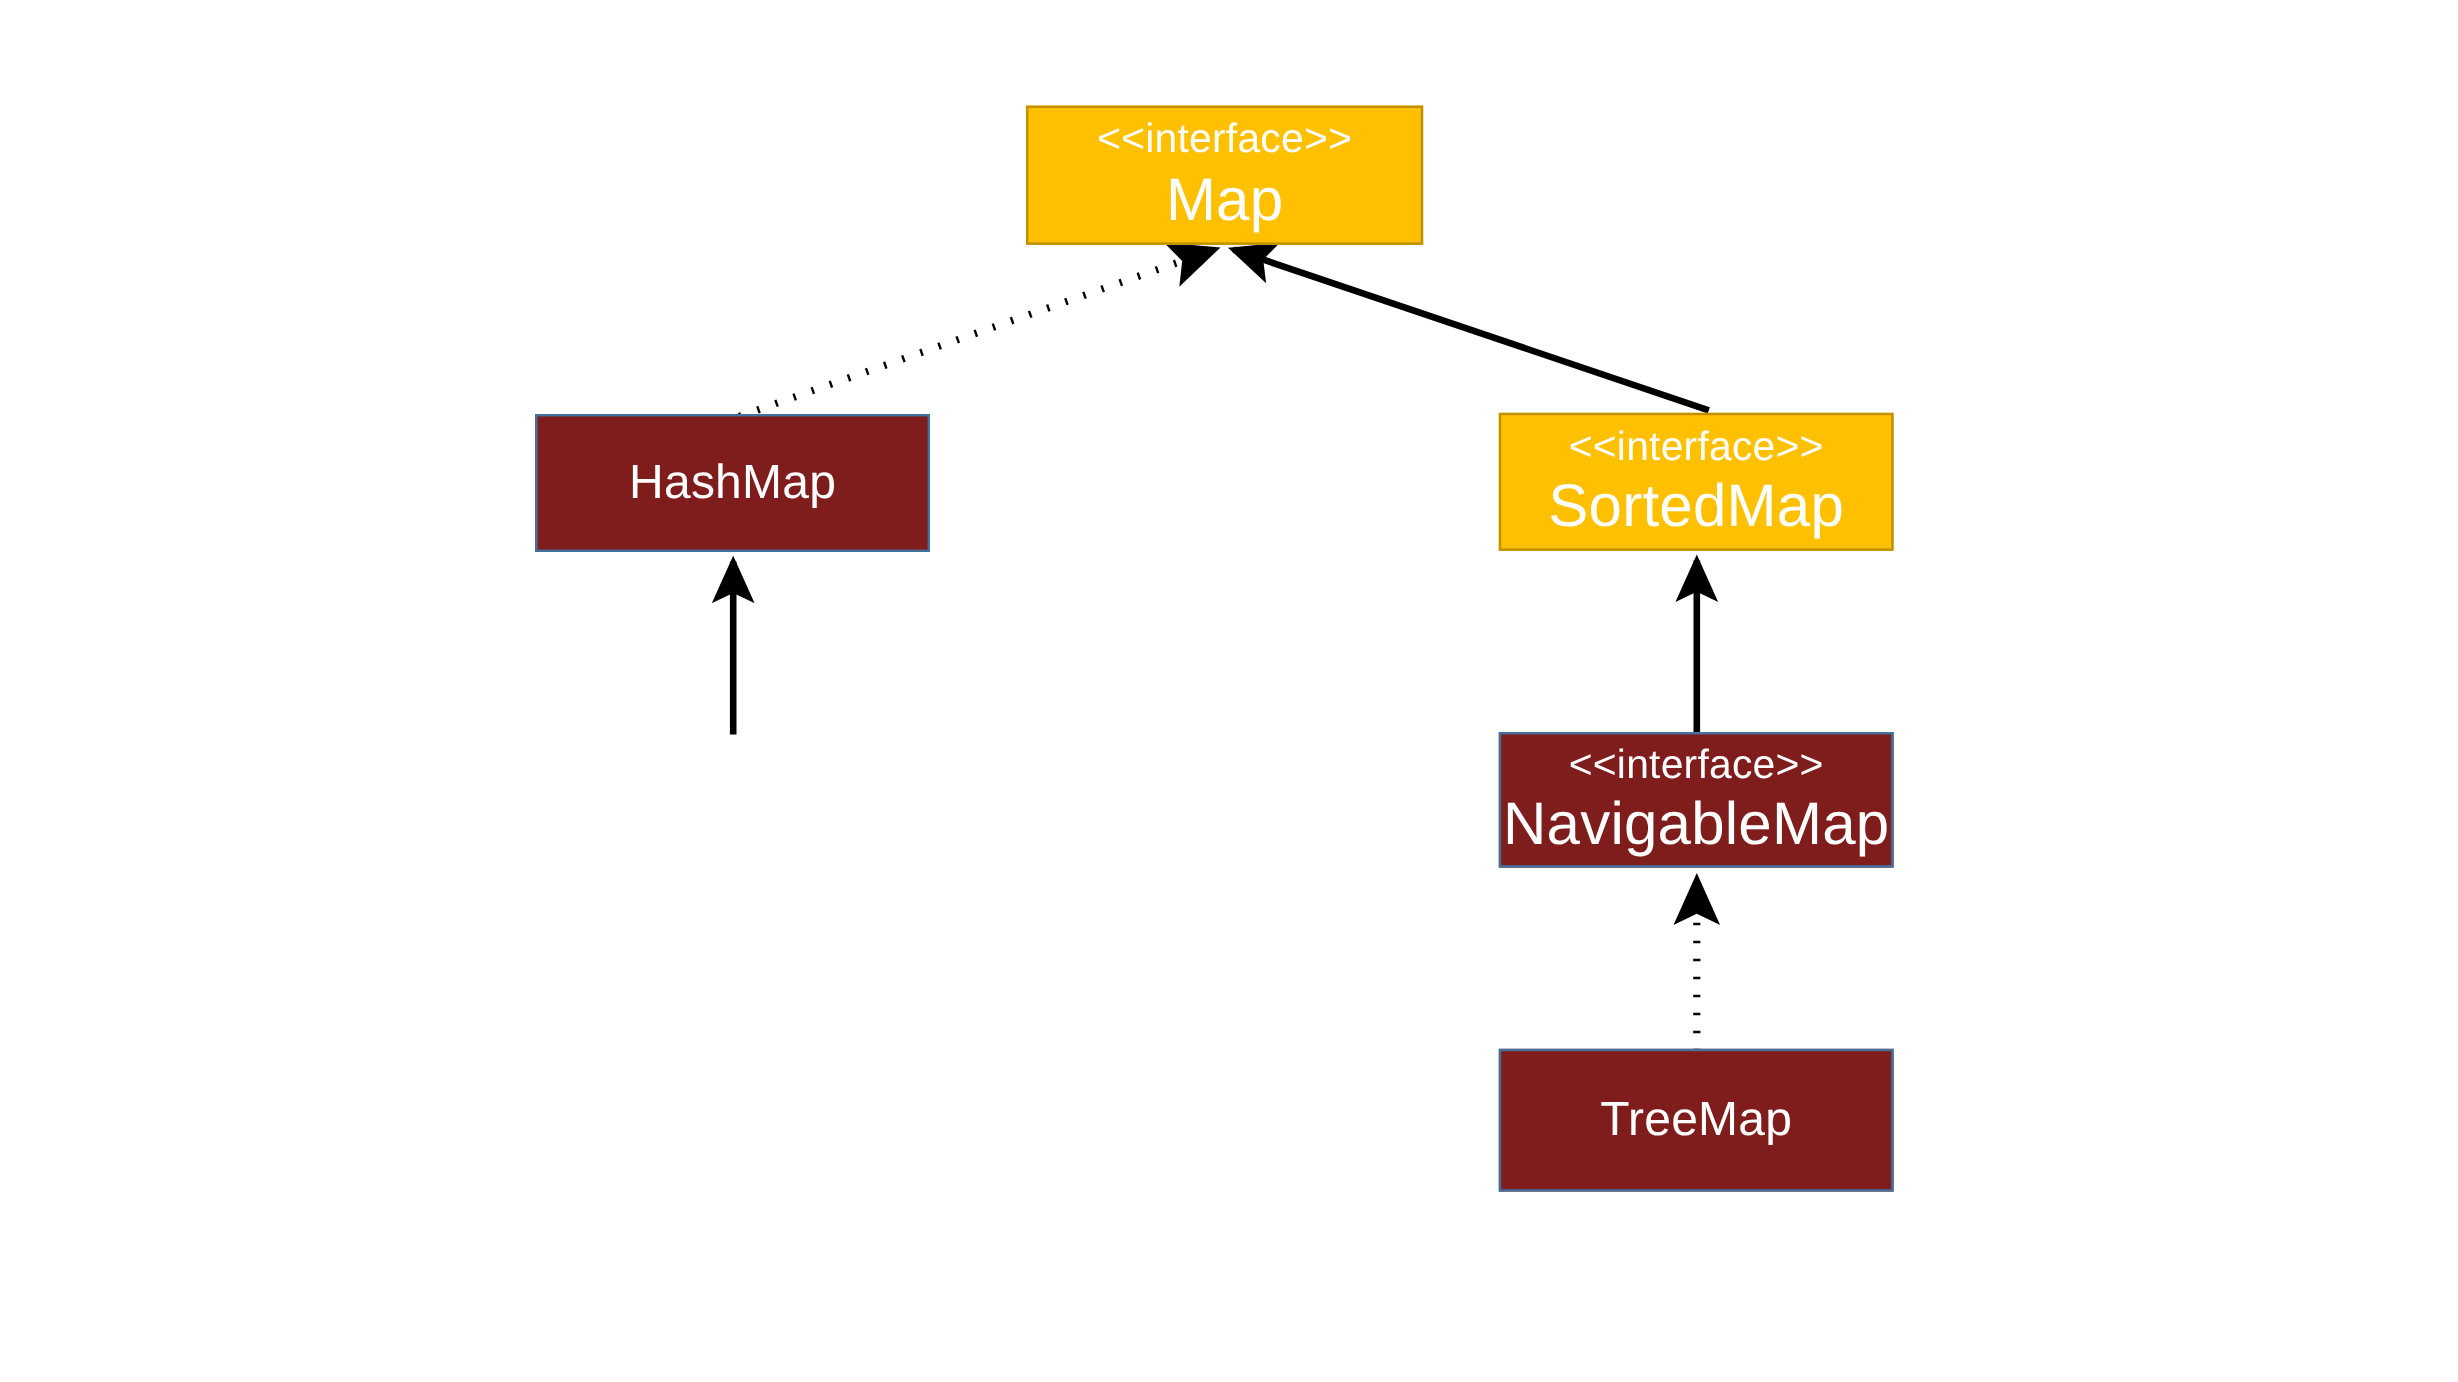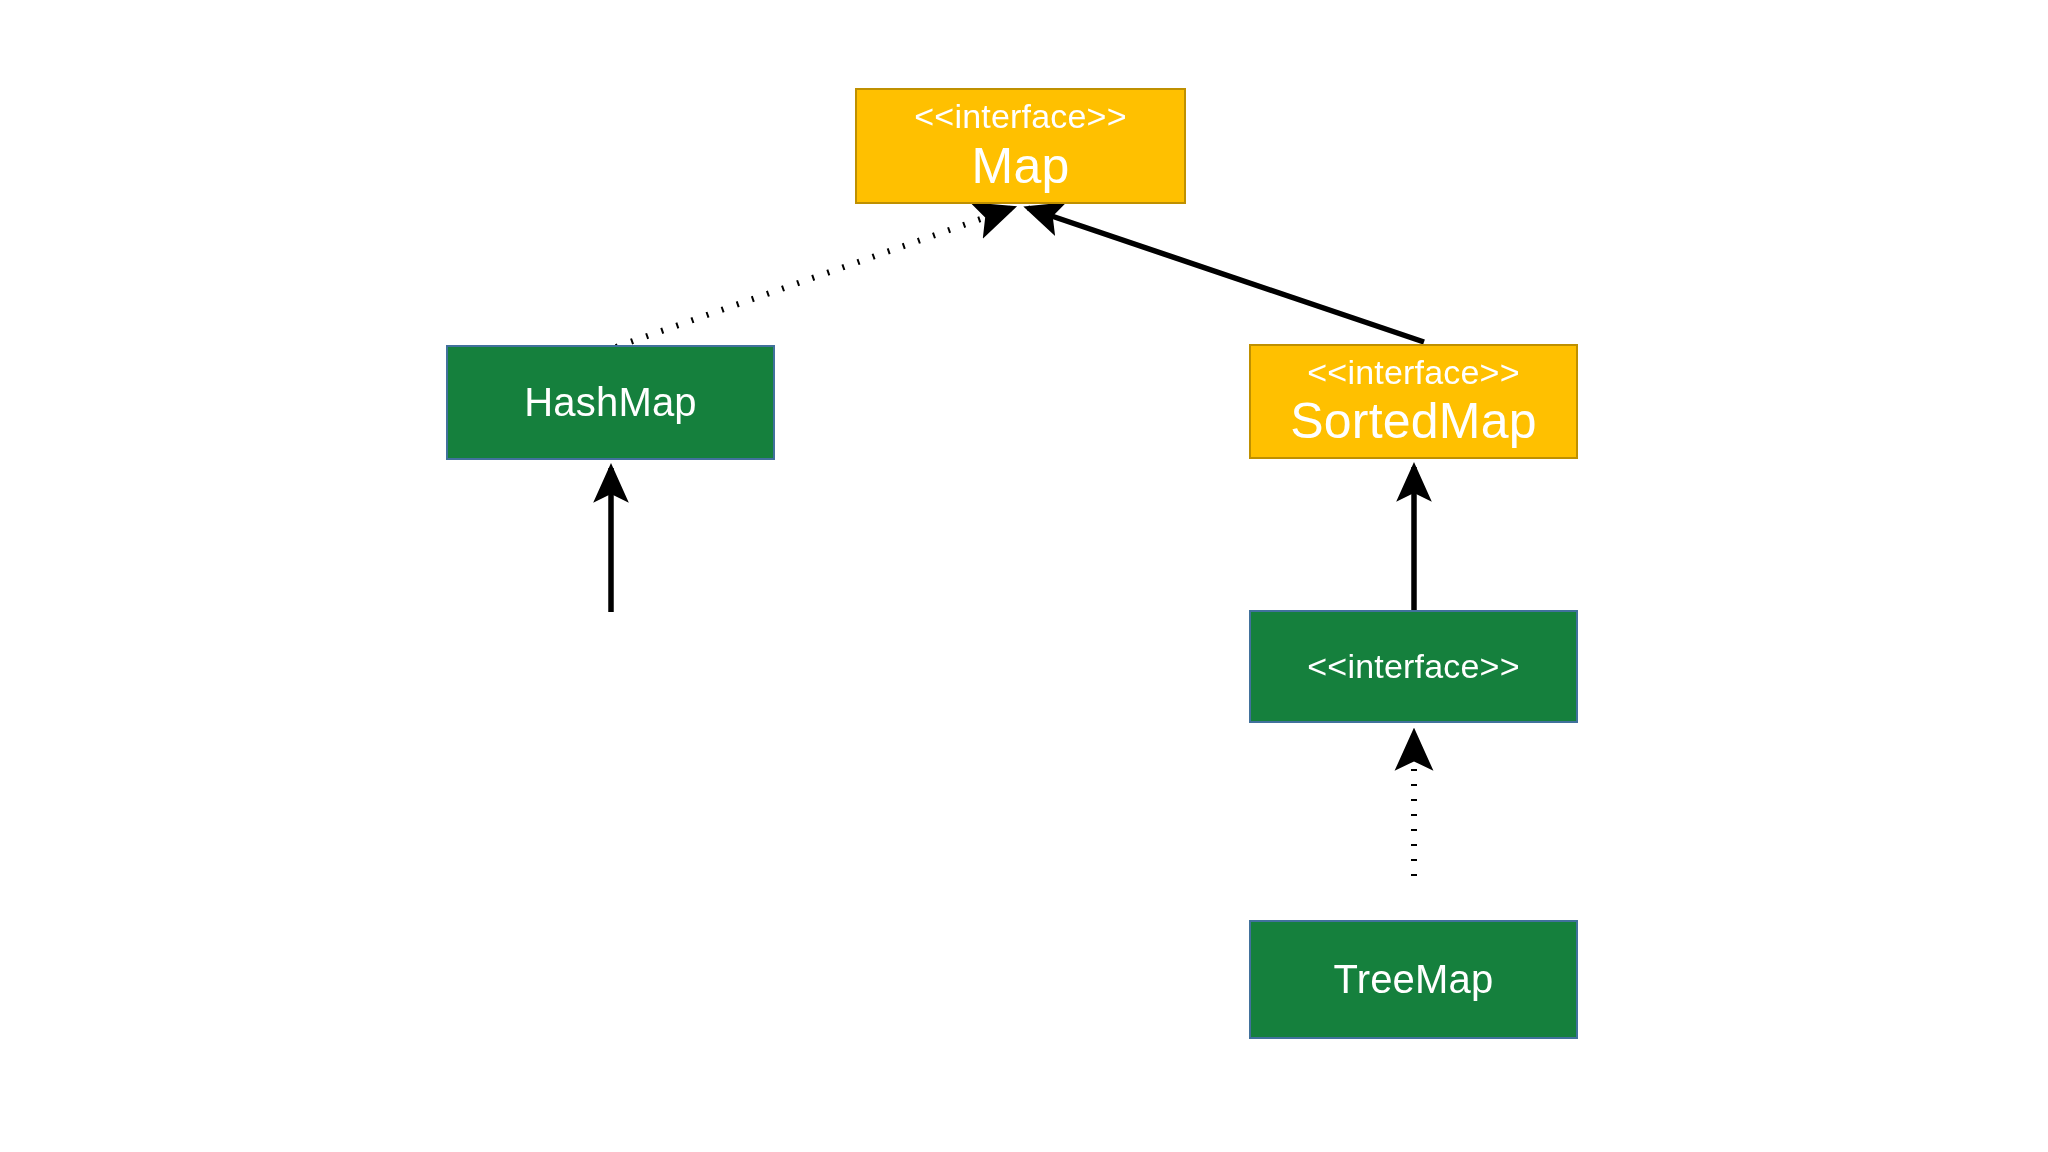--- a/index.html
+++ b/index.html
@@ -33,21 +33,21 @@
     flex-direction: column;
     align-items: center;
     justify-content: center;
     color: #ffffff;
     text-align: center;
     line-height: 1.18;
     letter-spacing: 0.2px;
     white-space: nowrap;
   }
   .node.class-node {
-    background: #15803d;
+    background: #7f1d1d;
     border: 2px solid #41719c;
   }
   .node.interface-node {
     background: #ffc000;
     border: 2px solid #bf9000;
   }
   .node-stereotype {
     font-size: 34px;
     font-weight: 400;
   }
@@ -97,19 +97,20 @@
   </div>
 
   <div class="node interface-node" style="left:1249px; top:344px; width:329px; height:115px;">
     <span class="node-stereotype">&lt;&lt;interface&gt;&gt;</span>
     <span class="node-title">SortedMap</span>
   </div>
 
 
   <div class="node class-node" style="left:1249px; top:610px; width:329px; height:113px;">
     <span class="node-stereotype">&lt;&lt;interface&gt;&gt;</span>
+    <span class="node-title">NavigableMap</span>
   </div>
 
-  <div class="node class-node single-line" style="left:1249px; top:920px; width:329px; height:119px;">
+  <div class="node class-node single-line" style="left:1249px; top:874px; width:329px; height:119px;">
     <span class="node-title">TreeMap</span>
   </div>
 
 </div>
 
 </body></html>

